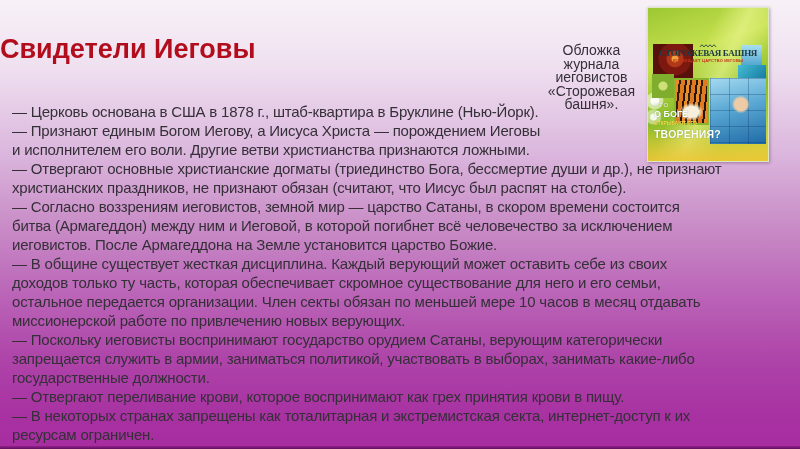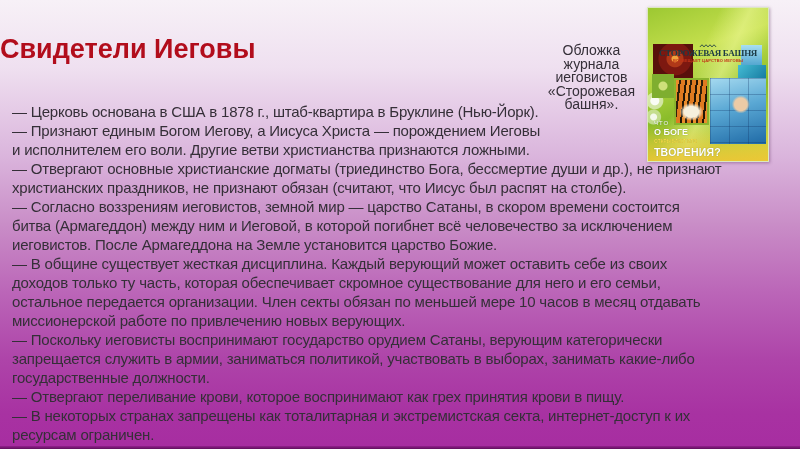--- a/index.html
+++ b/index.html
@@ -66,21 +66,21 @@
       radial-gradient(circle at 40% 75%, rgba(255,255,255,0.9) 0 3px, rgba(255,255,255,0.45) 4px 7px, rgba(255,255,255,0) 8px); }
 
   .masthead { position:absolute; top:3px; left:0; width:100%; text-align:center;margin-top:32px; }
   .m-logo { display:block; margin:0 auto; height:5px; }
   .m-title { font-family:"Liberation Serif", serif; font-weight:bold; font-size:9px;
     letter-spacing:-0.3px; color:#1c3a44; white-space:nowrap; }
   .m-tagline { position:relative; width:200%; left:-50%; transform:scale(0.5);
     transform-origin:50% 0; font-size:8px; font-weight:bold; color:#c23318;
     letter-spacing:0.4px; white-space:nowrap; text-align:center; }
 
-  .question { position:absolute; left:6px; top:112px; color:#ffffff;
+  .question { position:absolute; left:6px; top:94px; color:#ffffff;
     text-shadow:0 0 1px rgba(20,60,20,0.5); }
   .q1 { font-size:6px; letter-spacing:1px; }
   .q2 { font-size:9px; font-weight:bold; margin-top:1px; }
   .q3 { font-size:8px; font-weight:bold; color:#ffe14a; white-space:nowrap;
     transform:scale(0.6); transform-origin:0 50%; }
   .q4 { font-size:10.5px; font-weight:bold; letter-spacing:0.2px; }
 </style>
 </head>
 <body>
 

